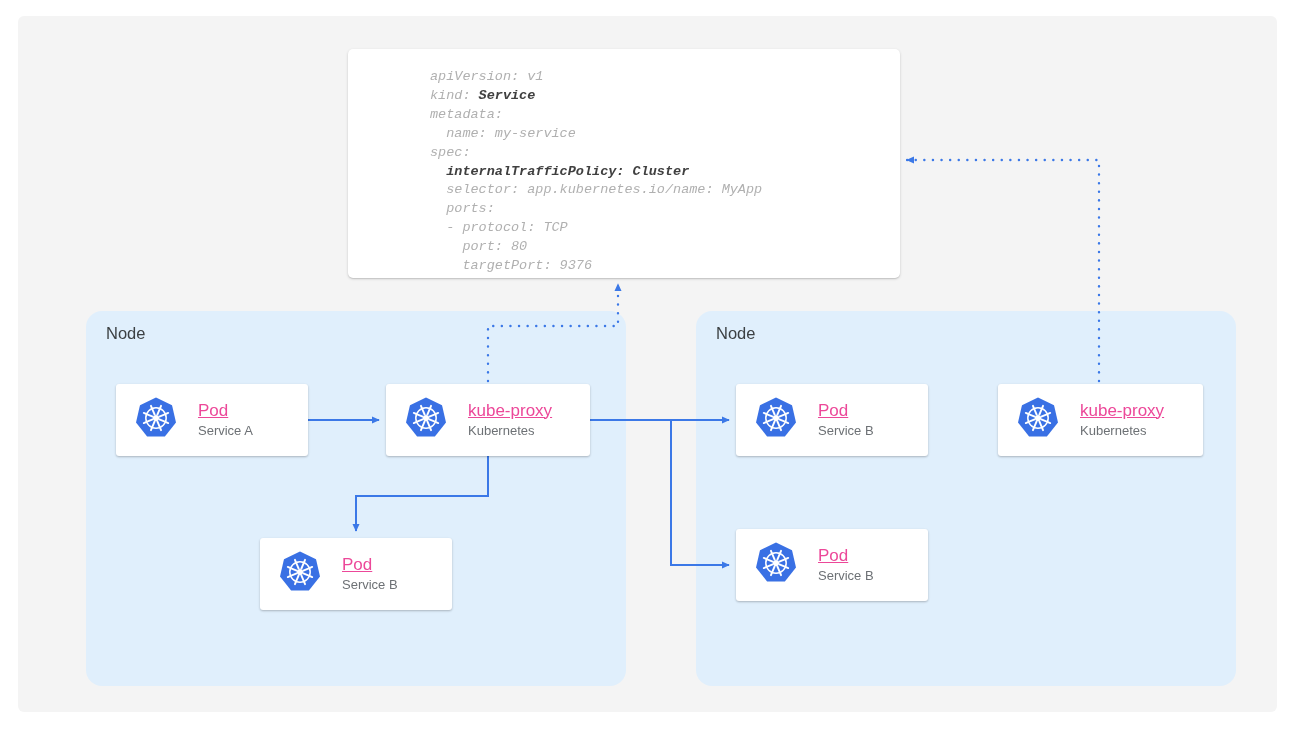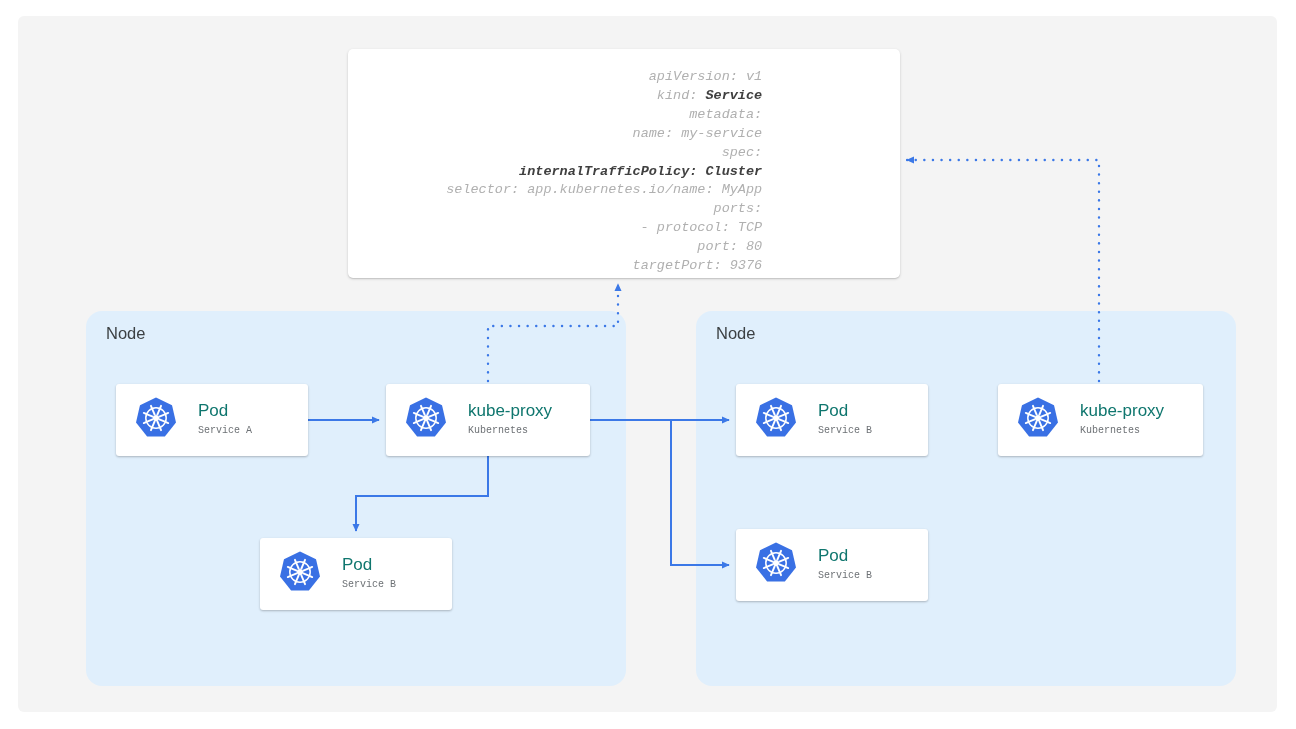--- a/index.html
+++ b/index.html
@@ -31,21 +31,20 @@
   }
   #yaml-body {
     position: absolute;
     left: 82px; top: 19px;
     font-family: "Liberation Mono", "DejaVu Sans Mono", monospace;
     font-size: 13.5px;
     line-height: 18.9px;
     font-style: italic;
     color: #b0b0b0;
     white-space: pre;
-    text-align: right;
   }
   .yl { display: block; white-space: pre; }
   .yl .bold { font-weight: bold; color: #404040; font-style: italic; }
 
   
   .node-box {
     position: absolute;
     background: #e0effc;
     border-radius: 16px;
     margin-top: 12px;
@@ -66,29 +65,30 @@
     background: #ffffff;
     border-radius: 3px;
     box-shadow: 0 1px 2px rgba(0,0,0,0.16), 0 1px 3px rgba(0,0,0,0.10);
     display: flex;
     align-items: center;
   }
   .card .k8s-logo { flex: 0 0 auto; margin-left: 18px; }
   .card .card-text { margin-left: 20px; }
   .card .title {
     font-size: 17px;
-    color: #0f766e;
+    color: #ec4899;
     line-height: 21px;
     font-family: "Liberation Sans", sans-serif;
+    text-decoration: underline;
   }
   .card .subtitle {
-    font-size: 10px;
+    font-size: 13px;
     color: #6d7175;
     line-height: 20px;
-    font-family: Liberation Mono, monospace;
+    font-family: Liberation Sans, sans-serif;
   }
 
   #card-pod-a        { left: 98px;  top: 368px; width: 192px; height: 72px; }
   #card-kube-left    { left: 368px; top: 368px; width: 204px; height: 72px; }
   #card-pod-b-left   { left: 242px; top: 522px; width: 192px; height: 72px; }
   #card-pod-b-top    { left: 718px; top: 368px; width: 192px; height: 72px; }
   #card-pod-b-bottom { left: 718px; top: 513px; width: 192px; height: 72px; }
   #card-kube-right   { left: 980px; top: 368px; width: 205px; height: 72px; }
 
   

